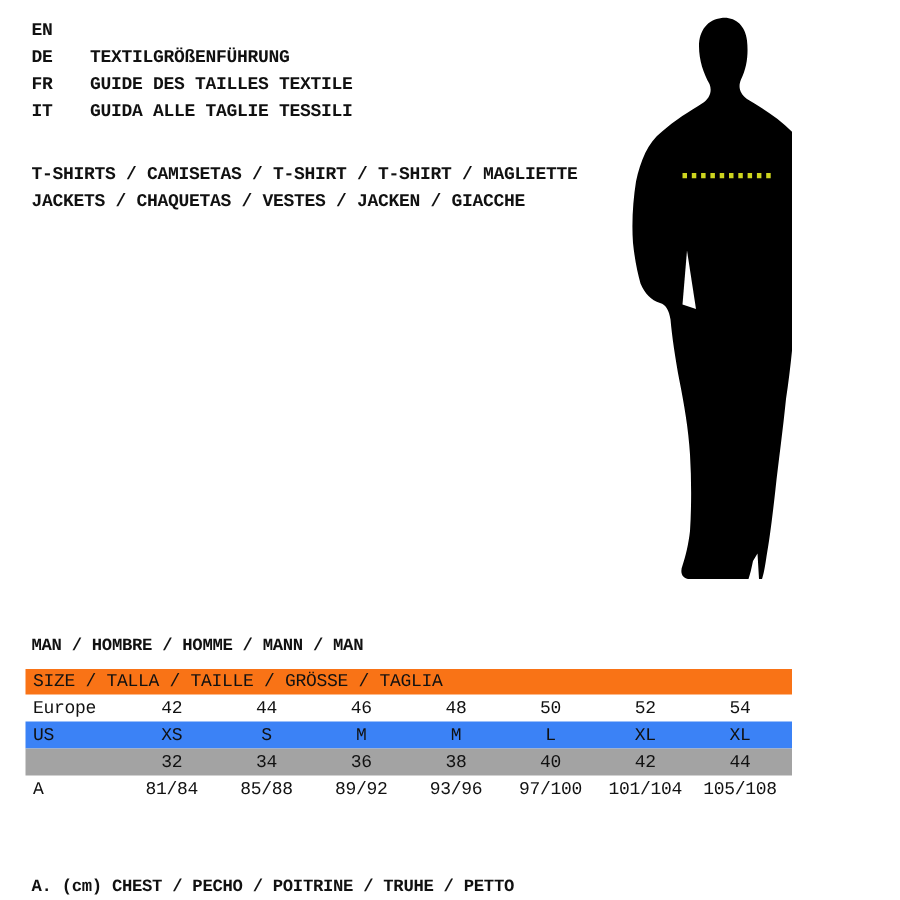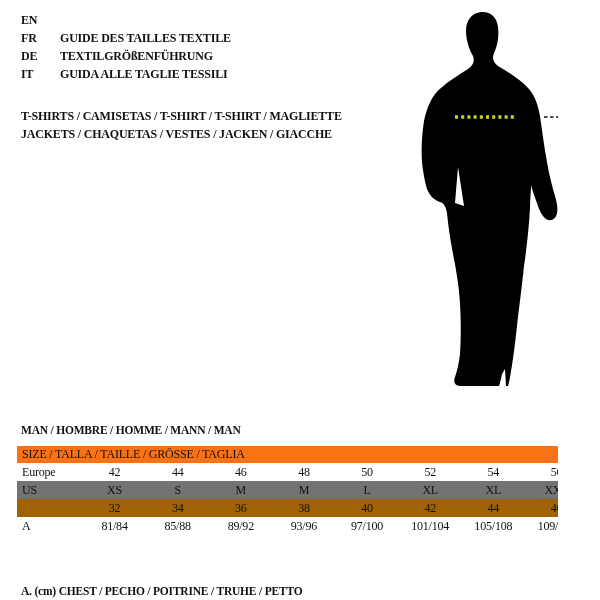--- a/index.html
+++ b/index.html
@@ -1,20 +1,19 @@
 <!DOCTYPE html>
 <html><head>
 <meta charset="utf-8">
 <style>
   html,body { margin:0; padding:0; background:#ffffff; }
   .page {
     position:relative; width:528px; height:600px; background:#fff;
-    font-family:Liberation Serif, serif; color:#111;
+    font-family:Liberation Mono, monospace; color:#111;
     overflow:hidden;
-    padding-left:30px;
   }
   
   .lang-list { position:absolute; left:21px; top:11px; }
   .lang-row { display:flex; height:18px; line-height:18px;
               font-weight:bold; font-size:12px; letter-spacing:-0.2px; }
   .lang-code { width:39px; }
   
   .categories { position:absolute; left:21px; top:107px;
                 font-weight:bold; font-size:12px; line-height:18px;
                 letter-spacing:-0.2px; }
@@ -38,26 +37,26 @@
 </head>
 <body>
 
 <div class="page">
 
   <section class="lang-list">
       <div class="lang-row">
         <div class="lang-code">EN</div>
       </div>
       <div class="lang-row">
+        <div class="lang-code">DE</div>
+        <div>TEXTILGRÖßENFÜHRUNG</div>
+      </div>
+      <div class="lang-row">
         <div class="lang-code">FR</div>
         <div>GUIDE DES TAILLES TEXTILE</div>
-      </div>
-      <div class="lang-row">
-        <div class="lang-code">DE</div>
-        <div>TEXTILGRÖßENFÜHRUNG</div>
       </div>
       <div class="lang-row">
         <div class="lang-code">IT</div>
         <div>GUIDA ALLE TAGLIE TESSILI</div>
       </div>
     </section>
 
   <section class="categories">
     <div>T-SHIRTS / CAMISETAS / T-SHIRT / T-SHIRT / MAGLIETTE</div>
     <div>JACKETS / CHAQUETAS / VESTES / JACKEN / GIACCHE</div>
@@ -117,32 +116,32 @@
           <div class="t-label">Europe</div>
           <div class="t-cell">42</div>
           <div class="t-cell">44</div>
           <div class="t-cell">46</div>
           <div class="t-cell">48</div>
           <div class="t-cell">50</div>
           <div class="t-cell">52</div>
           <div class="t-cell">54</div>
           <div class="t-cell">56</div>
         </div>
-        <div class="t-row" style="background: #737373;">
+        <div class="t-row" style="background: #3b82f6;">
           <div class="t-label">US</div>
           <div class="t-cell">XS</div>
           <div class="t-cell">S</div>
           <div class="t-cell">M</div>
           <div class="t-cell">M</div>
           <div class="t-cell">L</div>
           <div class="t-cell">XL</div>
           <div class="t-cell">XL</div>
           <div class="t-cell">XXL</div>
         </div>
-        <div class="t-row" style="background: #a16207; justify-content: center;">
+        <div class="t-row" style="background: #a3a3a3; justify-content: center;">
           <div class="t-label"></div>
           <div class="t-cell">32</div>
           <div class="t-cell">34</div>
           <div class="t-cell">36</div>
           <div class="t-cell">38</div>
           <div class="t-cell">40</div>
           <div class="t-cell">42</div>
           <div class="t-cell">44</div>
           <div class="t-cell">46</div>
         </div>

